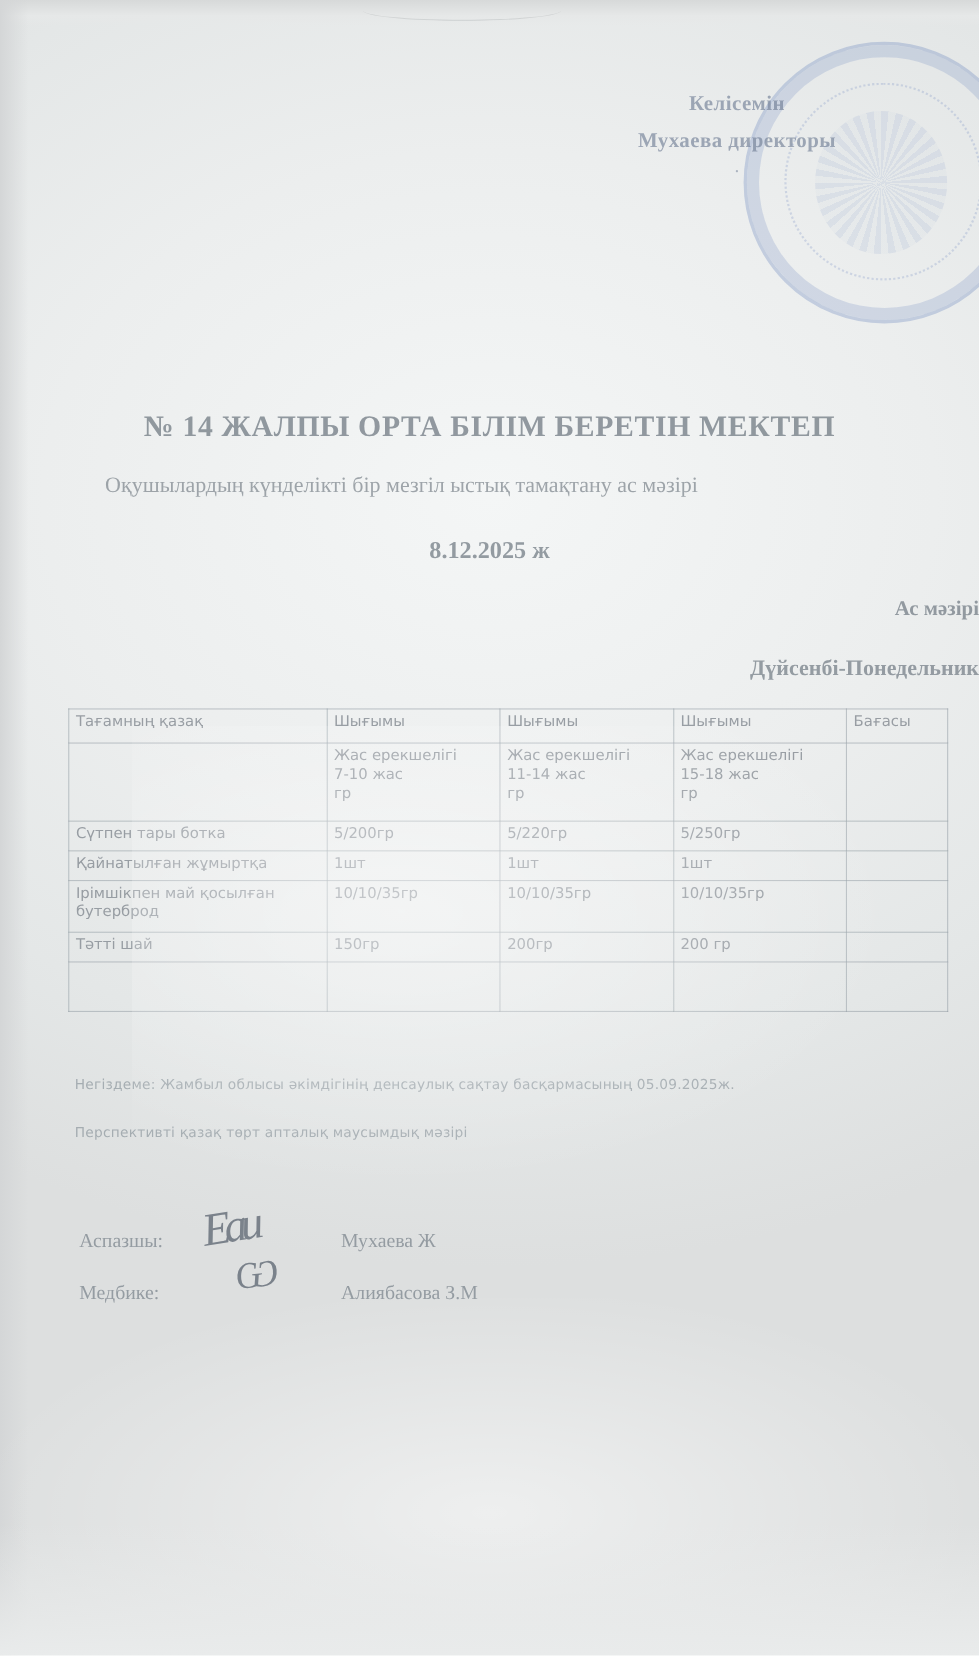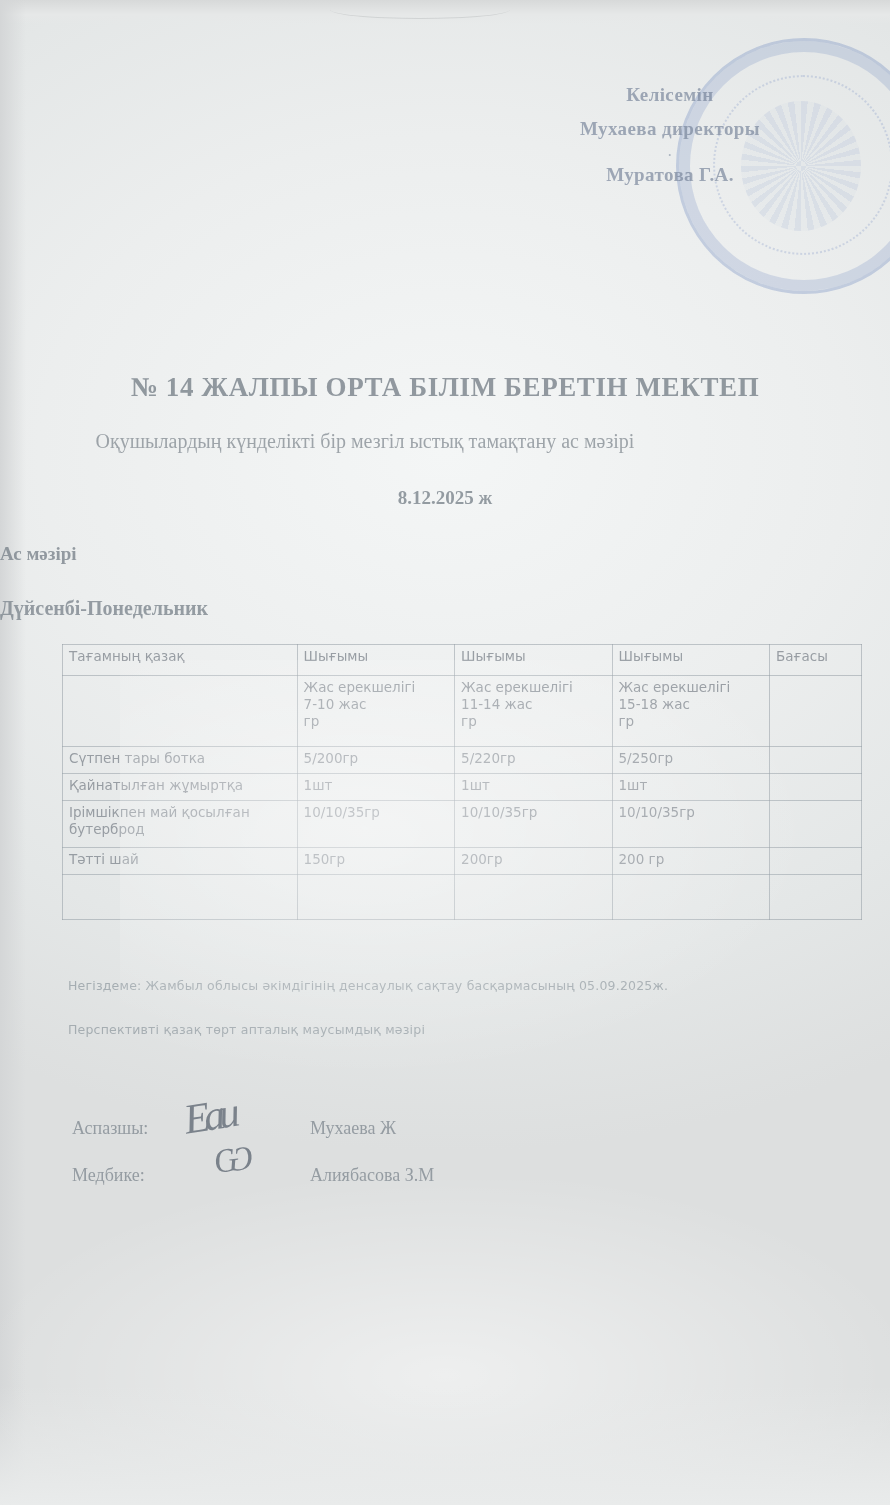--- a/index.html
+++ b/index.html
@@ -128,39 +128,39 @@
     font-size: 20px;
     color: #828a91;
     opacity: .75;
   }
   .h-date {
     position: absolute;
     left: 0; top: 487px;
     width: 890px;
     text-align: center;
     font-weight: bold;
+    font-size: 22px;
+    color: #7c858d;
+    opacity: .8;
+  }
+  .h-menu {
+    position: absolute;
+    left: 0; top: 543px;
+    width: 890px;
+    text-align: right;
+    font-weight: bold;
     font-size: 19px;
     color: #7c858d;
     opacity: .8;
   }
-  .h-menu {
-    position: absolute;
-    left: 0; top: 543px;
-    width: 890px;
-    text-align: left;
-    font-weight: bold;
-    font-size: 19px;
-    color: #7c858d;
-    opacity: .8;
-  }
   .h-day {
     position: absolute;
     left: 0; top: 597px;
     width: 890px;
-    text-align: left;
+    text-align: right;
     font-weight: bold;
     font-size: 20px;
     color: #7c858d;
     opacity: .78;
   }
 
   
   .tbl-wrap {
     position: absolute;
     left: 62px;
@@ -266,21 +266,20 @@
   <div class="page">
 
     <div class="stamp">
       <div class="stamp-core"></div>
     </div>
 
     <div class="approval">
       <div>Келісемін</div>
       <div>Мухаева директоры</div>
       <div class="ap-dot">.</div>
-      <div>Муратова Г.А.</div>
     </div>
 
     <div class="h-school">№ 14 ЖАЛПЫ ОРТА БІЛІМ БЕРЕТІН МЕКТЕП</div>
     <div class="h-sub">Оқушылардың күнделікті бір мезгіл ыстық тамақтану ас мәзірі</div>
     <div class="h-date">8.12.2025 ж</div>
     <div class="h-menu">Ас мәзірі</div>
     <div class="h-day">Дүйсенбі-Понедельник</div>
 
     <div class="tbl-wrap">
       <table class="menu">

